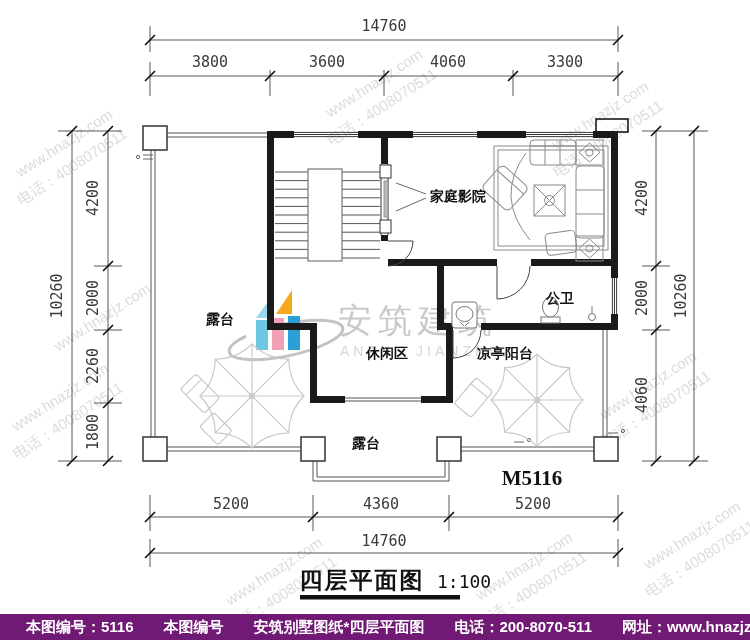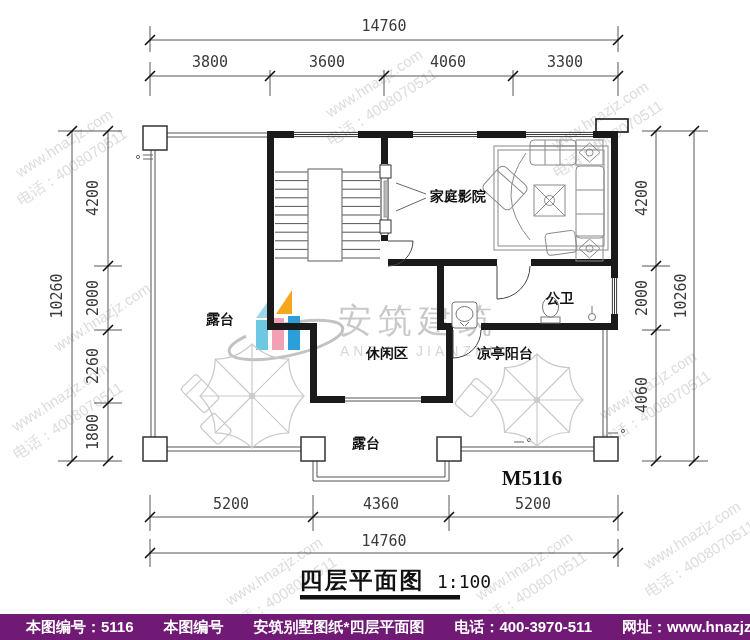--- a/index.html
+++ b/index.html
@@ -300,15 +300,15 @@
     <text class="title-scale" x="437" y="588">1:100</text>
     <rect x="300" y="595" width="160" height="4.5" fill="#111"></rect>
   </g>
 </svg>
 </div>
 
 <div id="footer">
   <span>本图编号：5116</span>
   <span>本图编号</span>
   <span>安筑别墅图纸*四层平面图</span>
-  <span>电话：400-3970-511</span>
+  <span>电话：200-8070-511</span>
   <span>网址：www.hnazjz.com</span>
 </div>
 
 </body></html>

